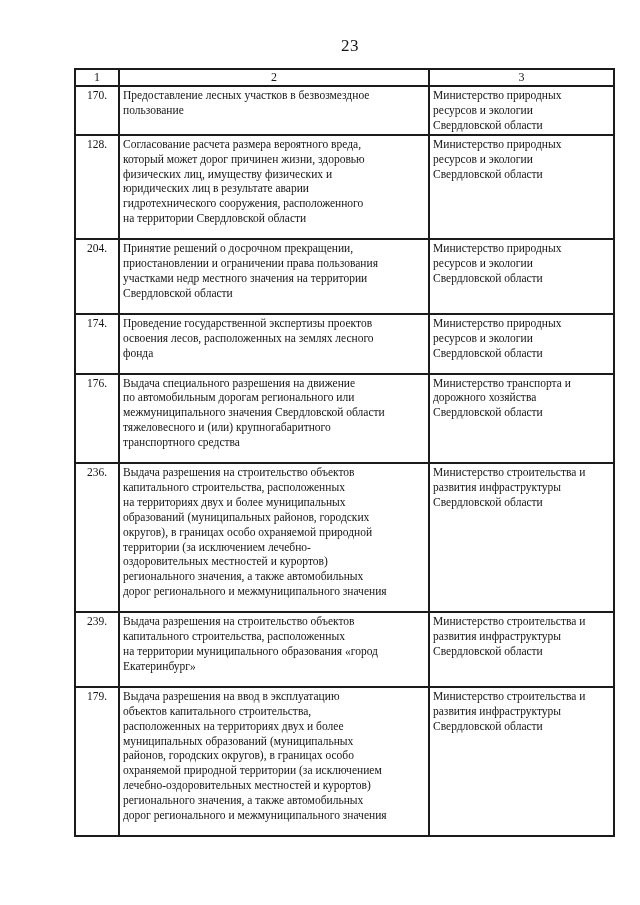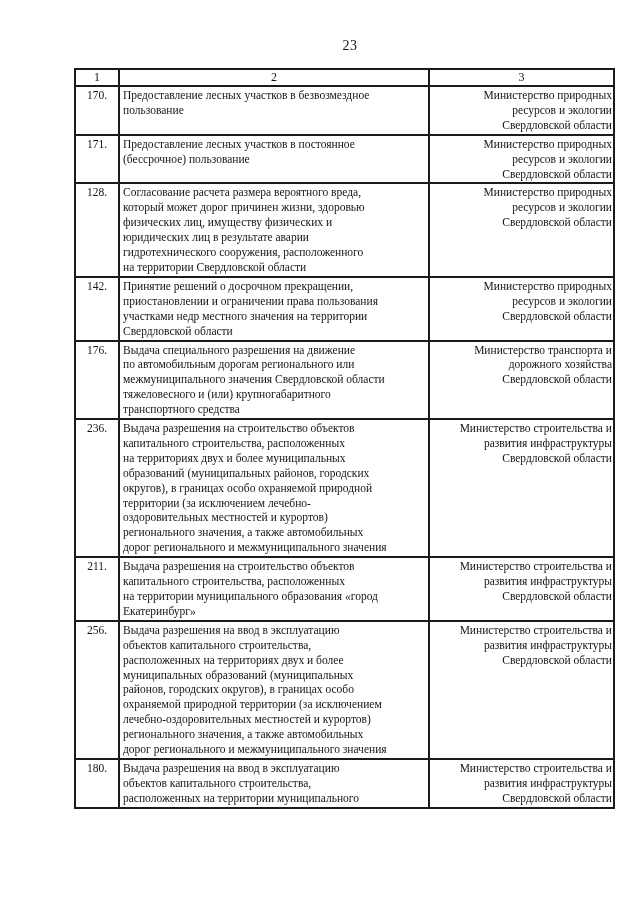--- a/index.html
+++ b/index.html
@@ -14,21 +14,21 @@
     font-family: "Liberation Serif", serif;
     color: #151515;
     overflow: hidden;
   }
   .page-number {
     position: absolute;
     top: 37px;
     left: 74px;
     width: 552px;
     text-align: center;
-    font-size: 14px;
+    font-size: 17px;
     line-height: 17px;
     letter-spacing: 0.5px;
   }
   table.services {
     position: absolute;
     top: 68px;
     left: 74px;
     width: 539px;
     border-collapse: collapse;
     table-layout: fixed;
@@ -50,26 +50,25 @@
     text-align: center;
     line-height: 15px;
     font-size: 12px;
   }
   td.c-num {
     text-align: center;
     padding-top: 1px;
   }
   td.c-service {
     white-space: pre-line;
-    padding: 1px 1px 1px 3px;
+    padding: 1px 1px 12px 3px;
   }
   td.c-authority {
     white-space: pre-line;
     padding: 1px 1px 1px 3px;
-    text-align: right;
   }
 </style>
 </head>
 <body>
 
 <div class="page-number">23</div>
 
 <table class="services">
   <colgroup>
     <col class="c1">
@@ -86,45 +85,46 @@
   <tbody>
       <tr>
     <td class="c-num">170.</td>
     <td class="c-service">Предоставление лесных участков в безвозмездное
 пользование</td>
     <td class="c-authority">Министерство природных
 ресурсов и экологии
 Свердловской области</td>
   </tr>
       <tr>
-    <td class="c-num">171.</td>
-    <td class="c-service">Предоставление лесных участков в постоянное
-(бессрочное) пользование</td>
-    <td class="c-authority">Министерство природных
-ресурсов и экологии
-Свердловской области</td>
-  </tr>
-      <tr>
     <td class="c-num">128.</td>
     <td class="c-service">Согласование расчета размера вероятного вреда,
 который может дорог причинен жизни, здоровью
 физических лиц, имуществу физических и
 юридических лиц в результате аварии
 гидротехнического сооружения, расположенного
 на территории Свердловской области</td>
     <td class="c-authority">Министерство природных
 ресурсов и экологии
 Свердловской области</td>
   </tr>
       <tr>
-    <td class="c-num">142.</td>
+    <td class="c-num">204.</td>
     <td class="c-service">Принятие решений о досрочном прекращении,
 приостановлении и ограничении права пользования
 участками недр местного значения на территории
 Свердловской области</td>
+    <td class="c-authority">Министерство природных
+ресурсов и экологии
+Свердловской области</td>
+  </tr>
+      <tr>
+    <td class="c-num">174.</td>
+    <td class="c-service">Проведение государственной экспертизы проектов
+освоения лесов, расположенных на землях лесного
+фонда</td>
     <td class="c-authority">Министерство природных
 ресурсов и экологии
 Свердловской области</td>
   </tr>
       <tr>
     <td class="c-num">176.</td>
     <td class="c-service">Выдача специального разрешения на движение
 по автомобильным дорогам регионального или
 межмуниципального значения Свердловской области
 тяжеловесного и (или) крупногабаритного
@@ -142,47 +142,38 @@
 округов), в границах особо охраняемой природной
 территории (за исключением лечебно-
 оздоровительных местностей и курортов)
 регионального значения, а также автомобильных
 дорог регионального и межмуниципального значения</td>
     <td class="c-authority">Министерство строительства и
 развития инфраструктуры
 Свердловской области</td>
   </tr>
       <tr>
-    <td class="c-num">211.</td>
+    <td class="c-num">239.</td>
     <td class="c-service">Выдача разрешения на строительство объектов
 капитального строительства, расположенных
 на территории муниципального образования «город
 Екатеринбург»</td>
     <td class="c-authority">Министерство строительства и
 развития инфраструктуры
 Свердловской области</td>
   </tr>
       <tr>
-    <td class="c-num">256.</td>
+    <td class="c-num">179.</td>
     <td class="c-service">Выдача разрешения на ввод в эксплуатацию
 объектов капитального строительства,
 расположенных на территориях двух и более
 муниципальных образований (муниципальных
 районов, городских округов), в границах особо
 охраняемой природной территории (за исключением
 лечебно-оздоровительных местностей и курортов)
 регионального значения, а также автомобильных
 дорог регионального и межмуниципального значения</td>
     <td class="c-authority">Министерство строительства и
 развития инфраструктуры
 Свердловской области</td>
   </tr>
-      <tr>
-    <td class="c-num">180.</td>
-    <td class="c-service">Выдача разрешения на ввод в эксплуатацию
-объектов капитального строительства,
-расположенных на территории муниципального</td>
-    <td class="c-authority">Министерство строительства и
-развития инфраструктуры
-Свердловской области</td>
-  </tr>
     </tbody>
 </table>
 
 </body></html>

